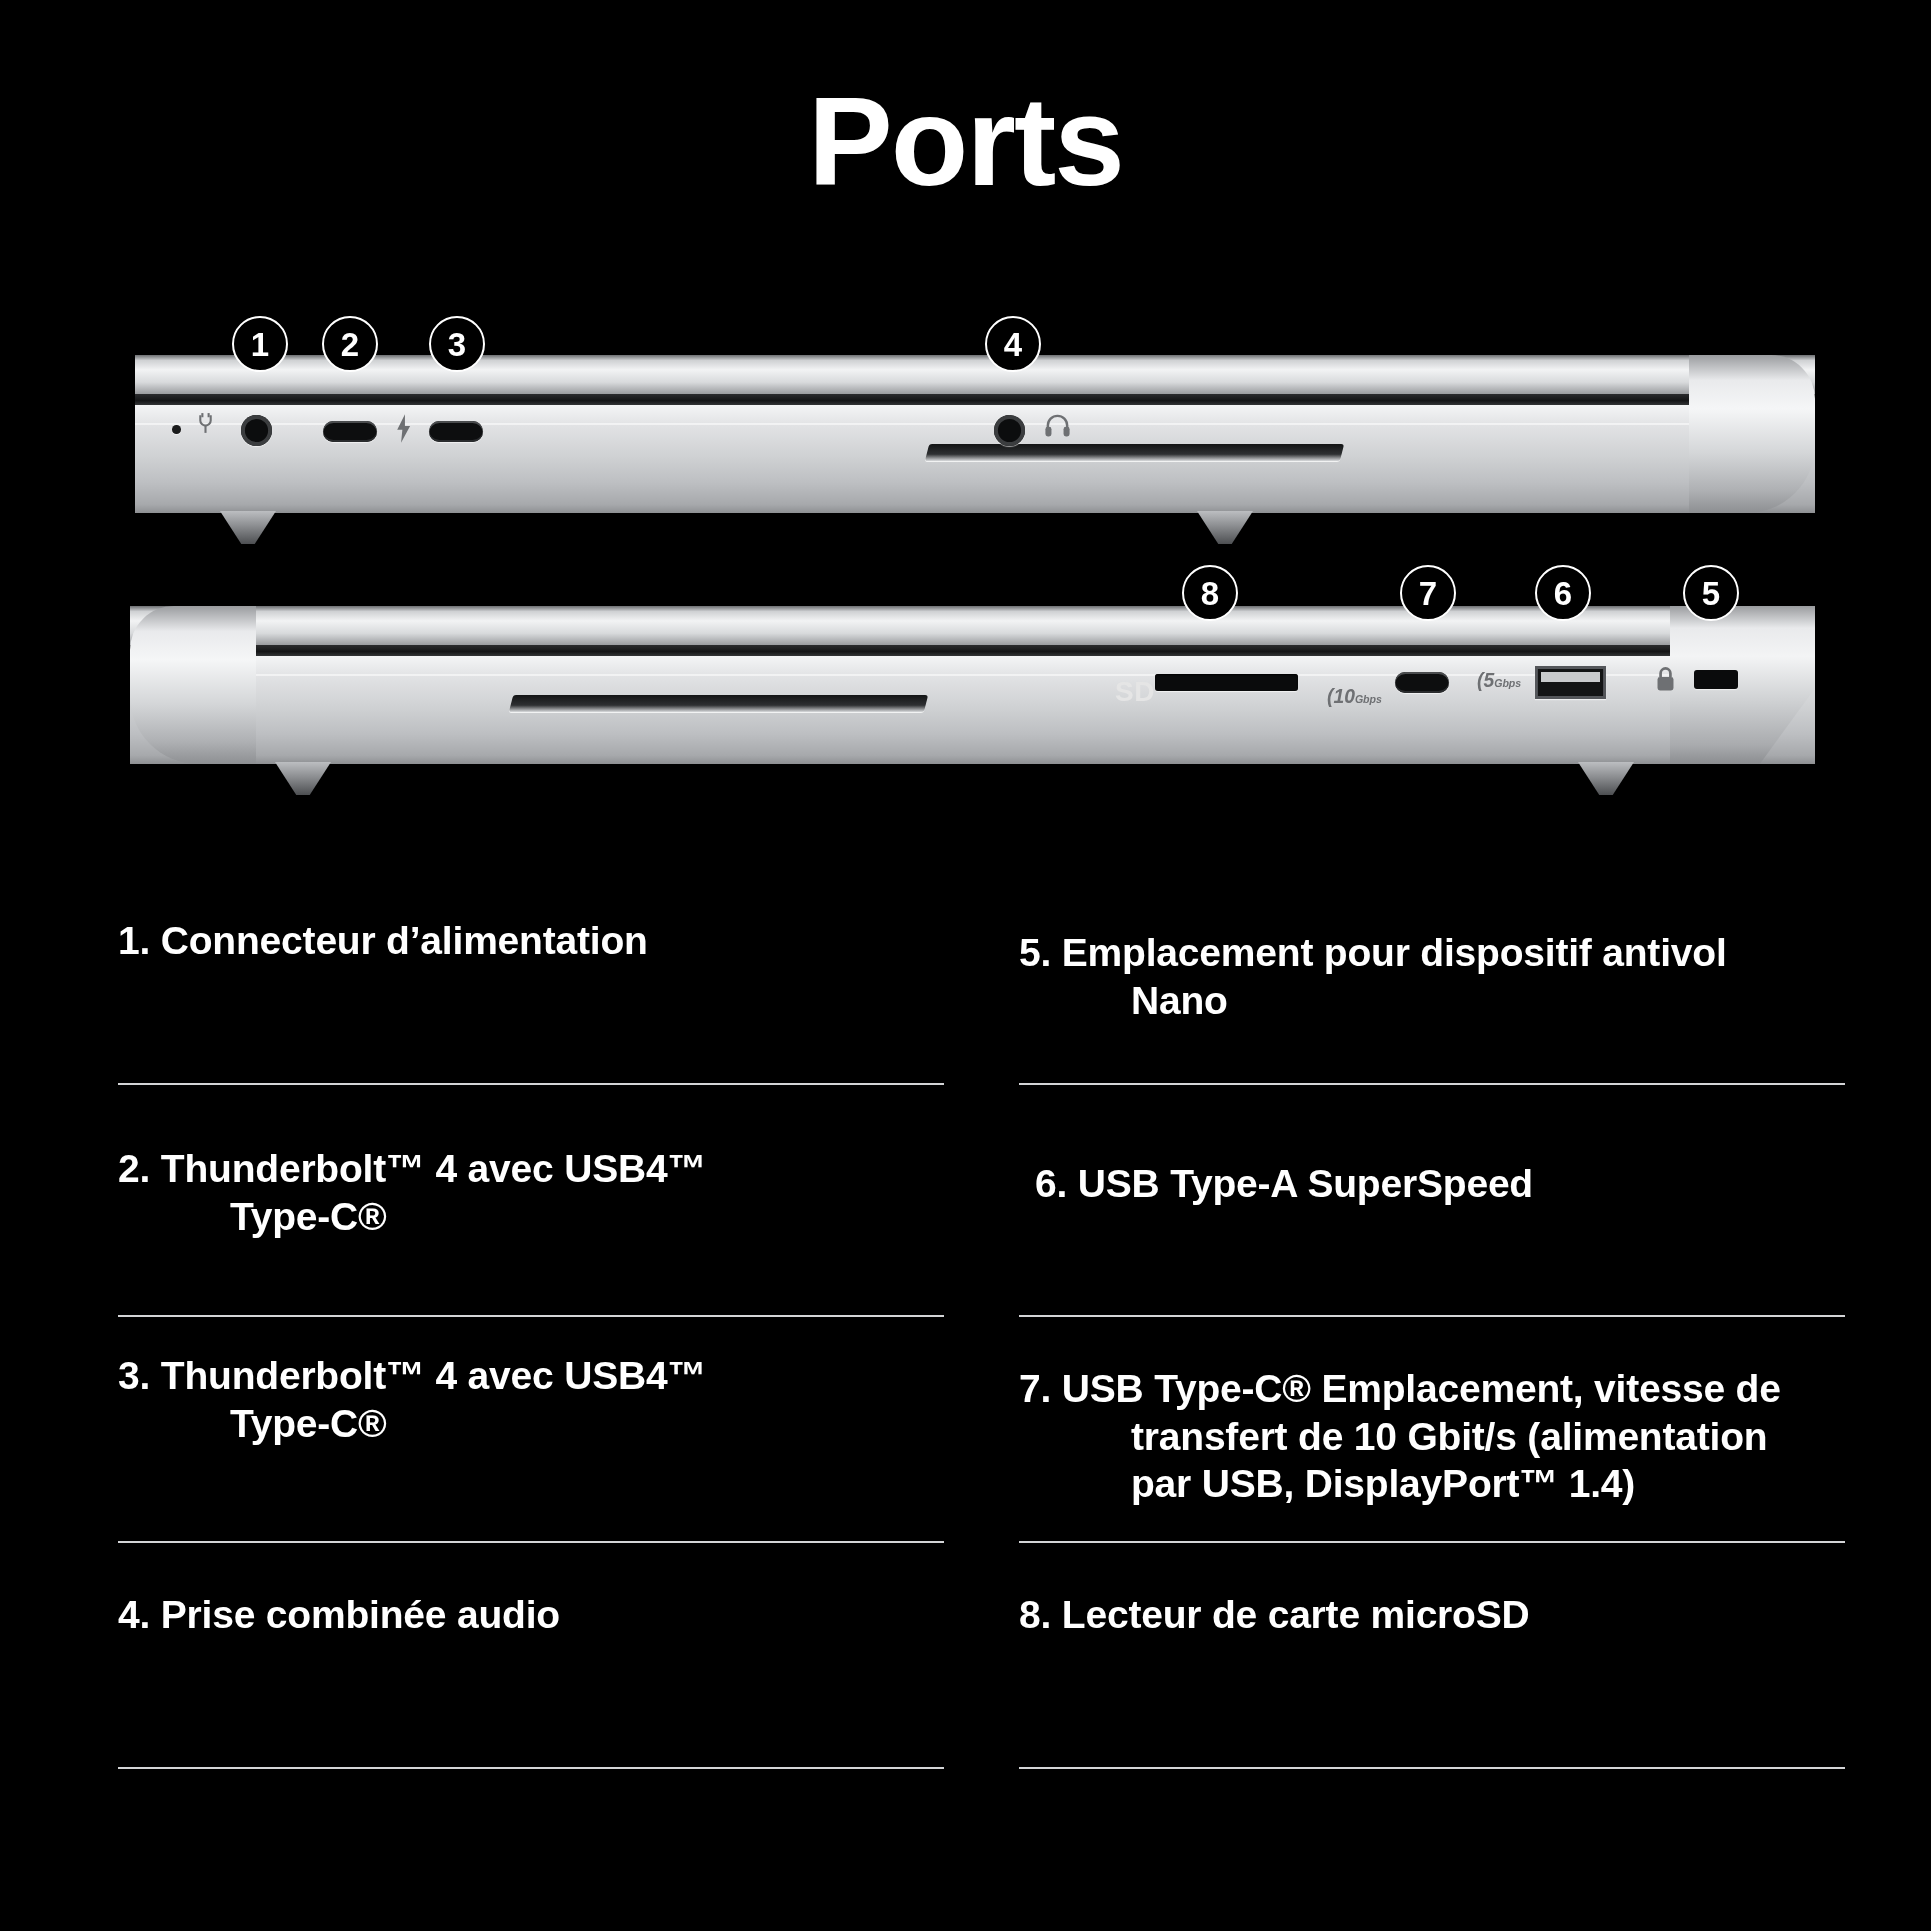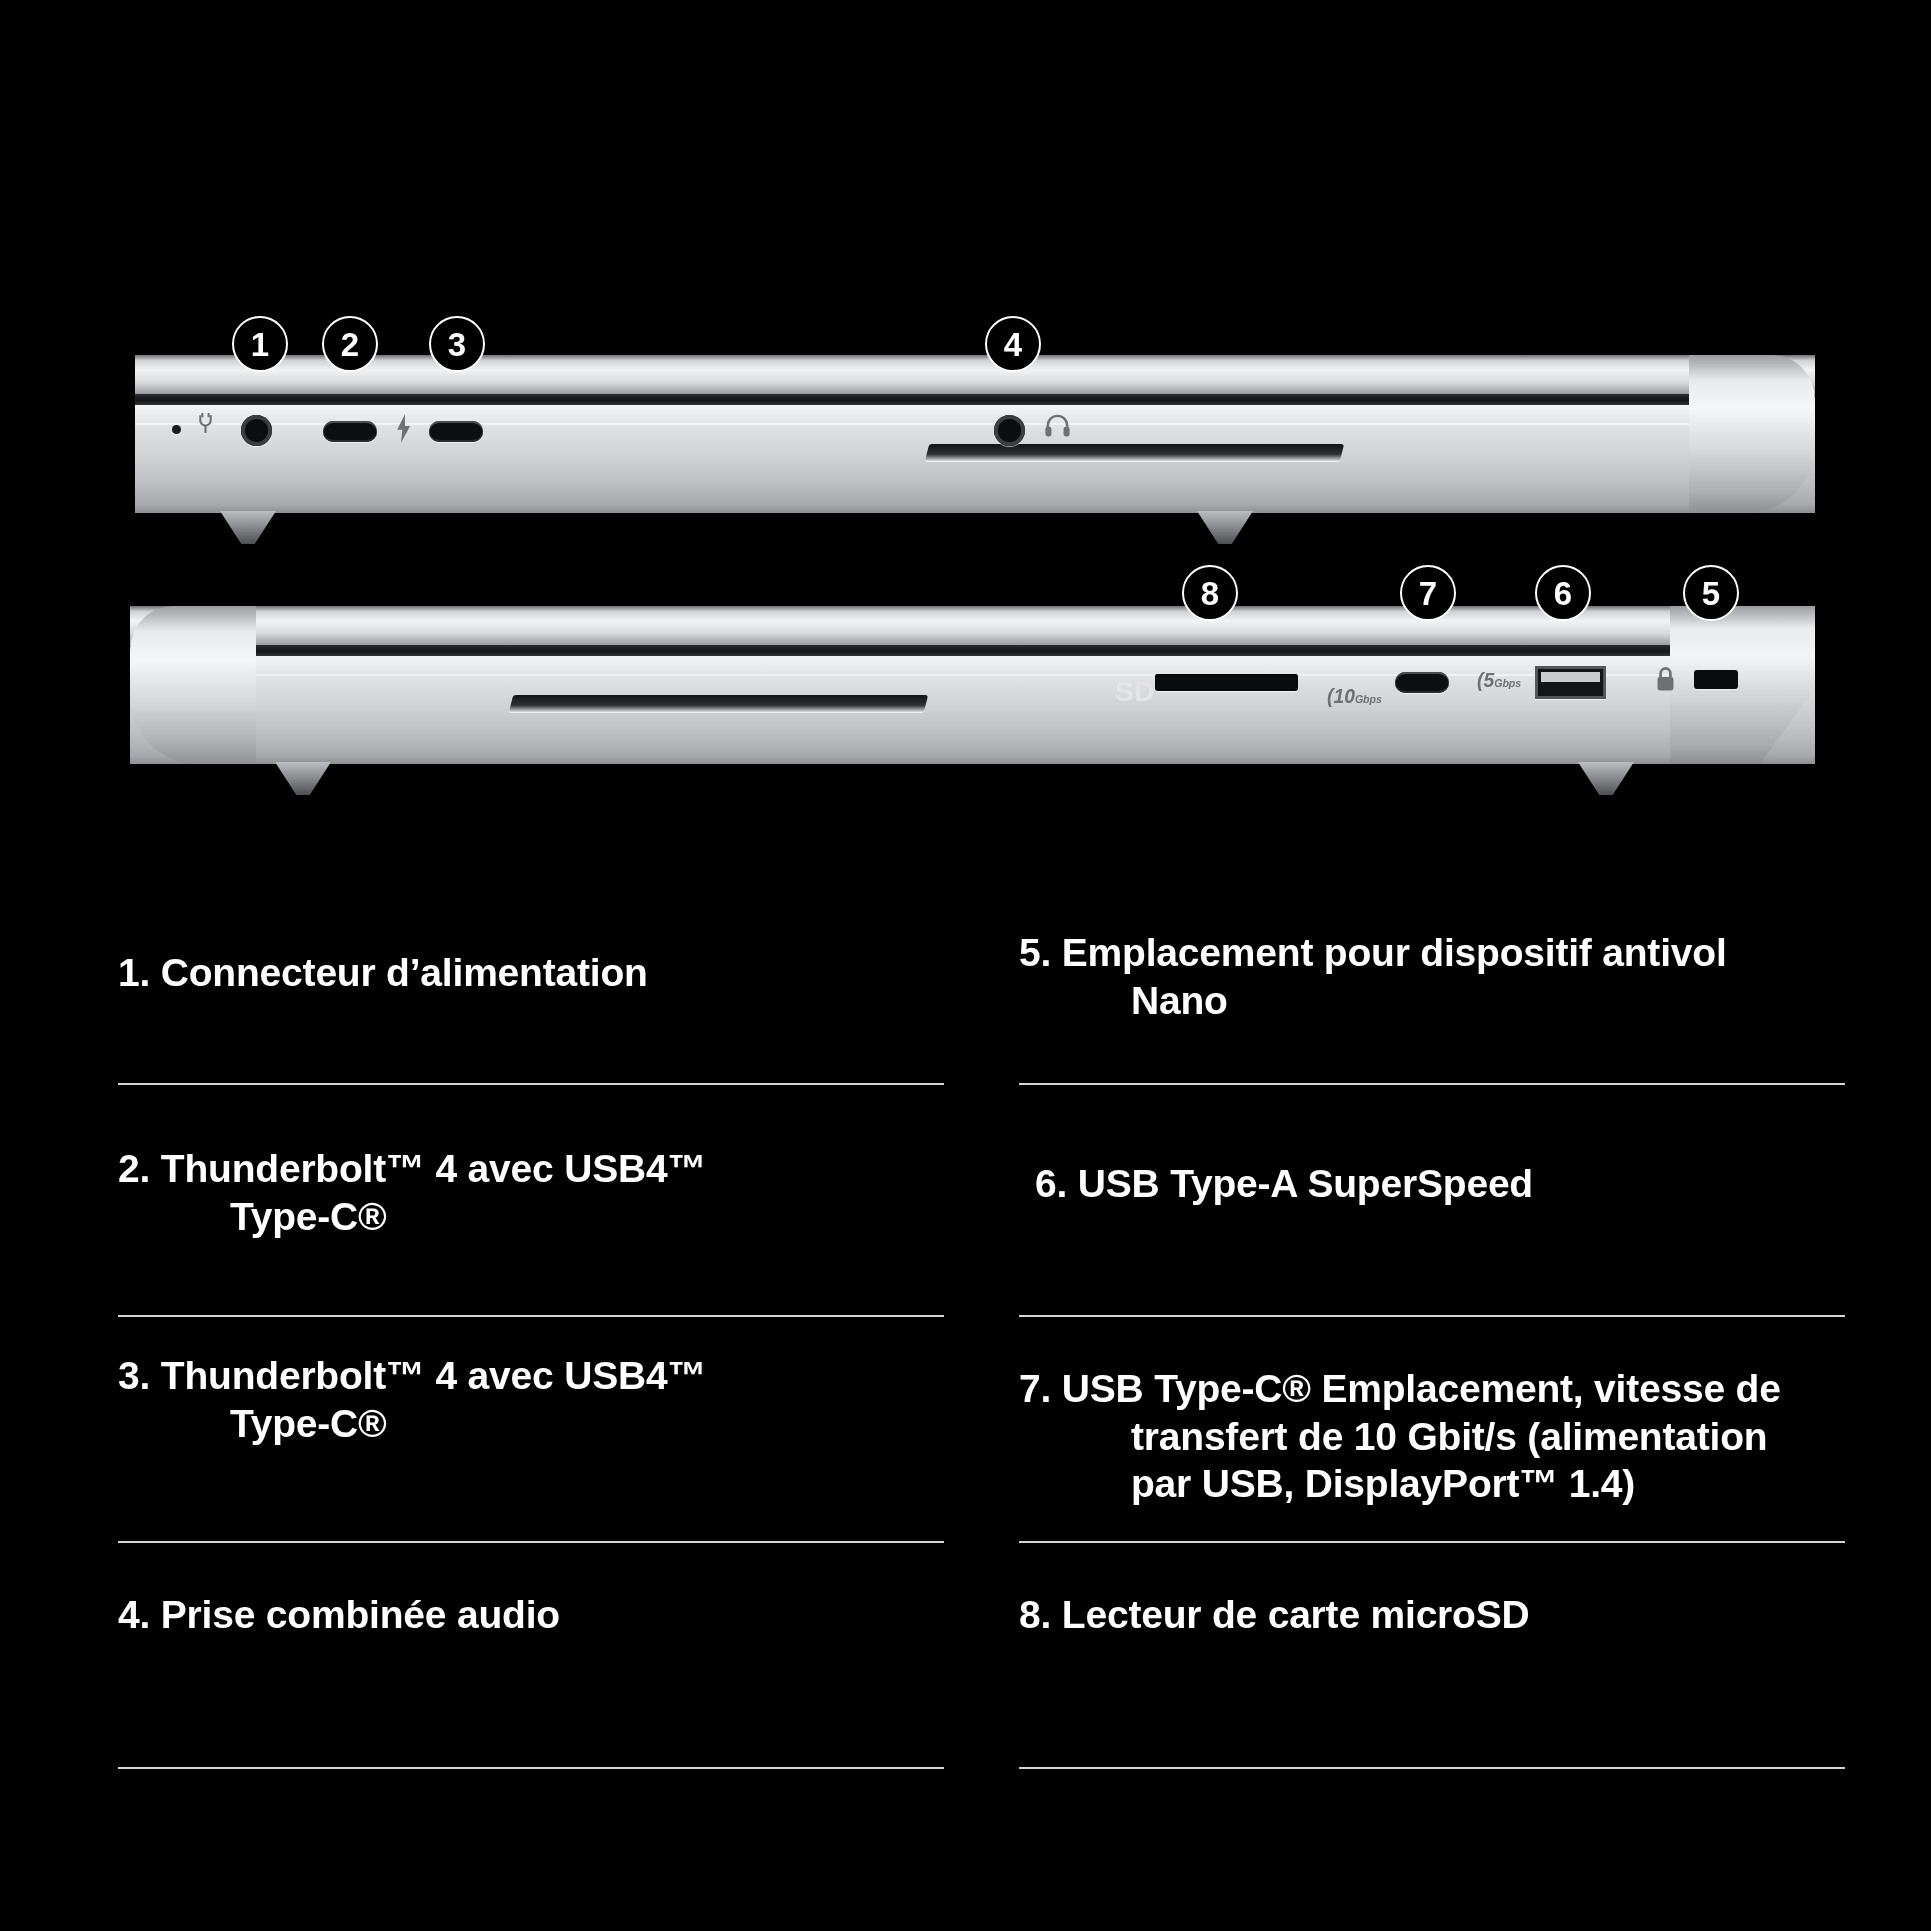--- a/index.html
+++ b/index.html
@@ -153,20 +153,21 @@
   .divider {
     position: absolute; left: 0; width: 826px; height: 1.9px;
     background: #d3d4d6;
   }
 </style>
 </head>
 <body>
 
 <div class="page">
 
+  <div class="title">Ports</div>
 
   <div class="laptop" id="laptopA">
     <div class="lid"></div>
     <div class="seam"></div>
     <div class="base"></div>
     <div class="base-hl"></div>
     <div class="cap-round-right"></div>
     <div class="foot" style="left:85px;"></div>
     <div class="foot" style="left:1062px;"></div>
 
@@ -234,21 +235,21 @@
     <div class="badge" style="left:1052px; top:-41px;">8</div>
     <div class="badge" style="left:1270px; top:-41px;">7</div>
     <div class="badge" style="left:1405px; top:-41px;">6</div>
     <div class="badge" style="left:1553px; top:-41px;">5</div>
   </div>
 
   <div class="legend">
 
     <div class="col col-left">
 
-      <div class="legend-item" style="position:absolute; top:0;margin-top:32px;">
+      <div class="legend-item" style="position:absolute; top:0;">
         <div class="legend-text">
           <span>1</span>.
           <span>Connecteur d’alimentation</span>
         </div>
       </div>
       <div class="divider" style="top:166px;"></div>
 
       <div class="legend-item" style="position:absolute; top:228px;">
         <div class="legend-text">
           <span>2</span>.

